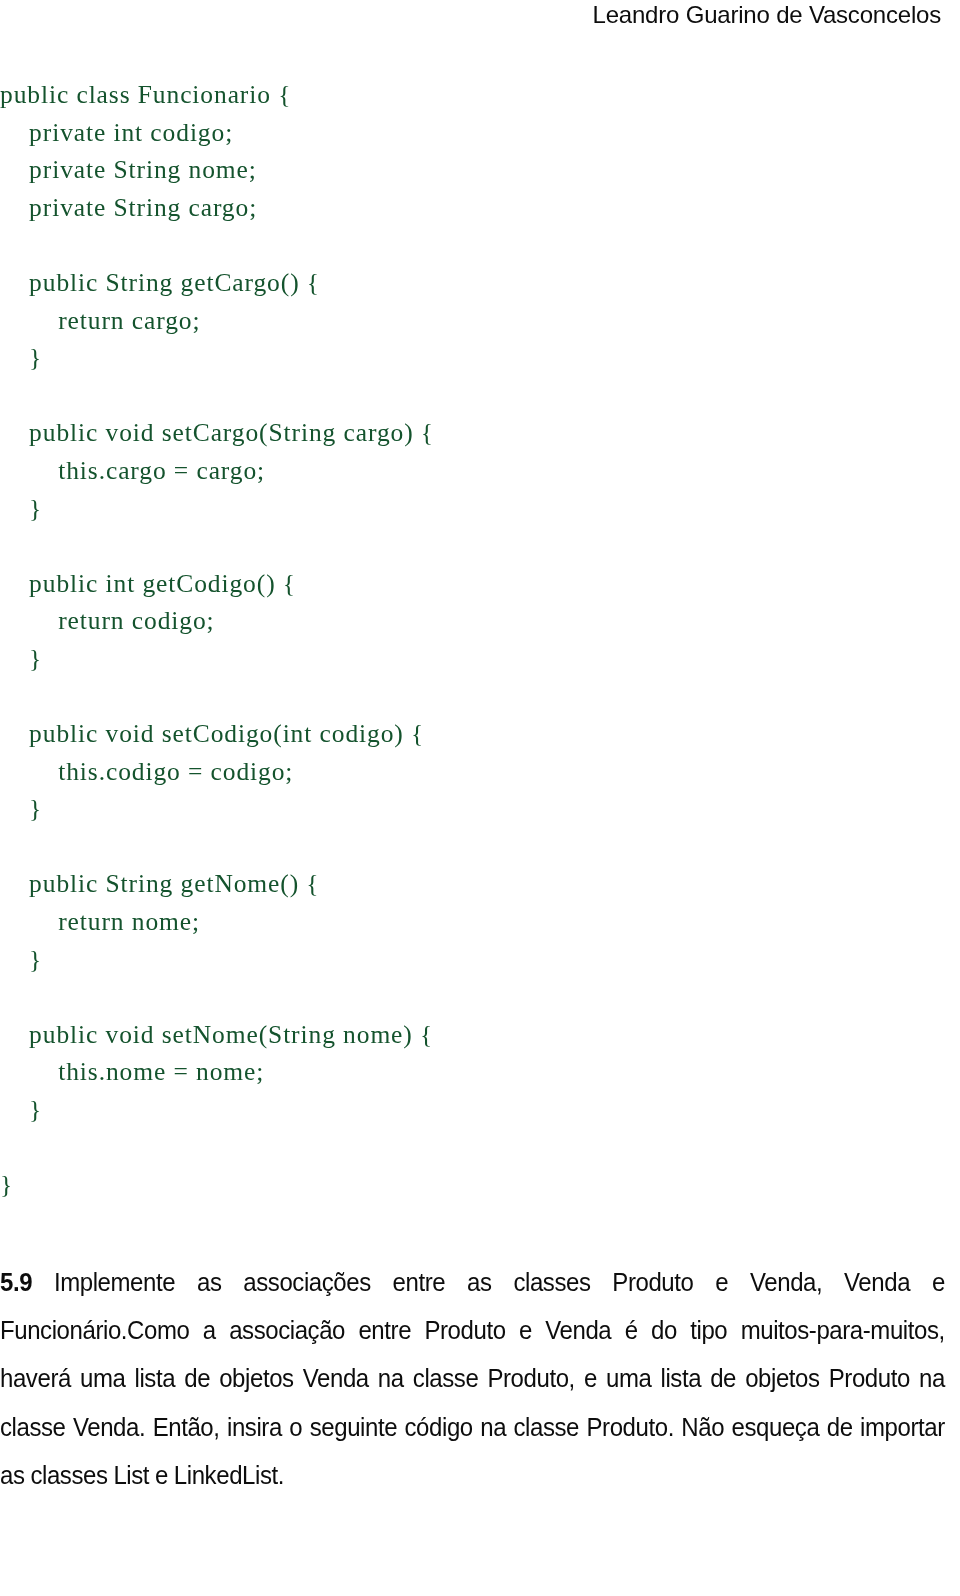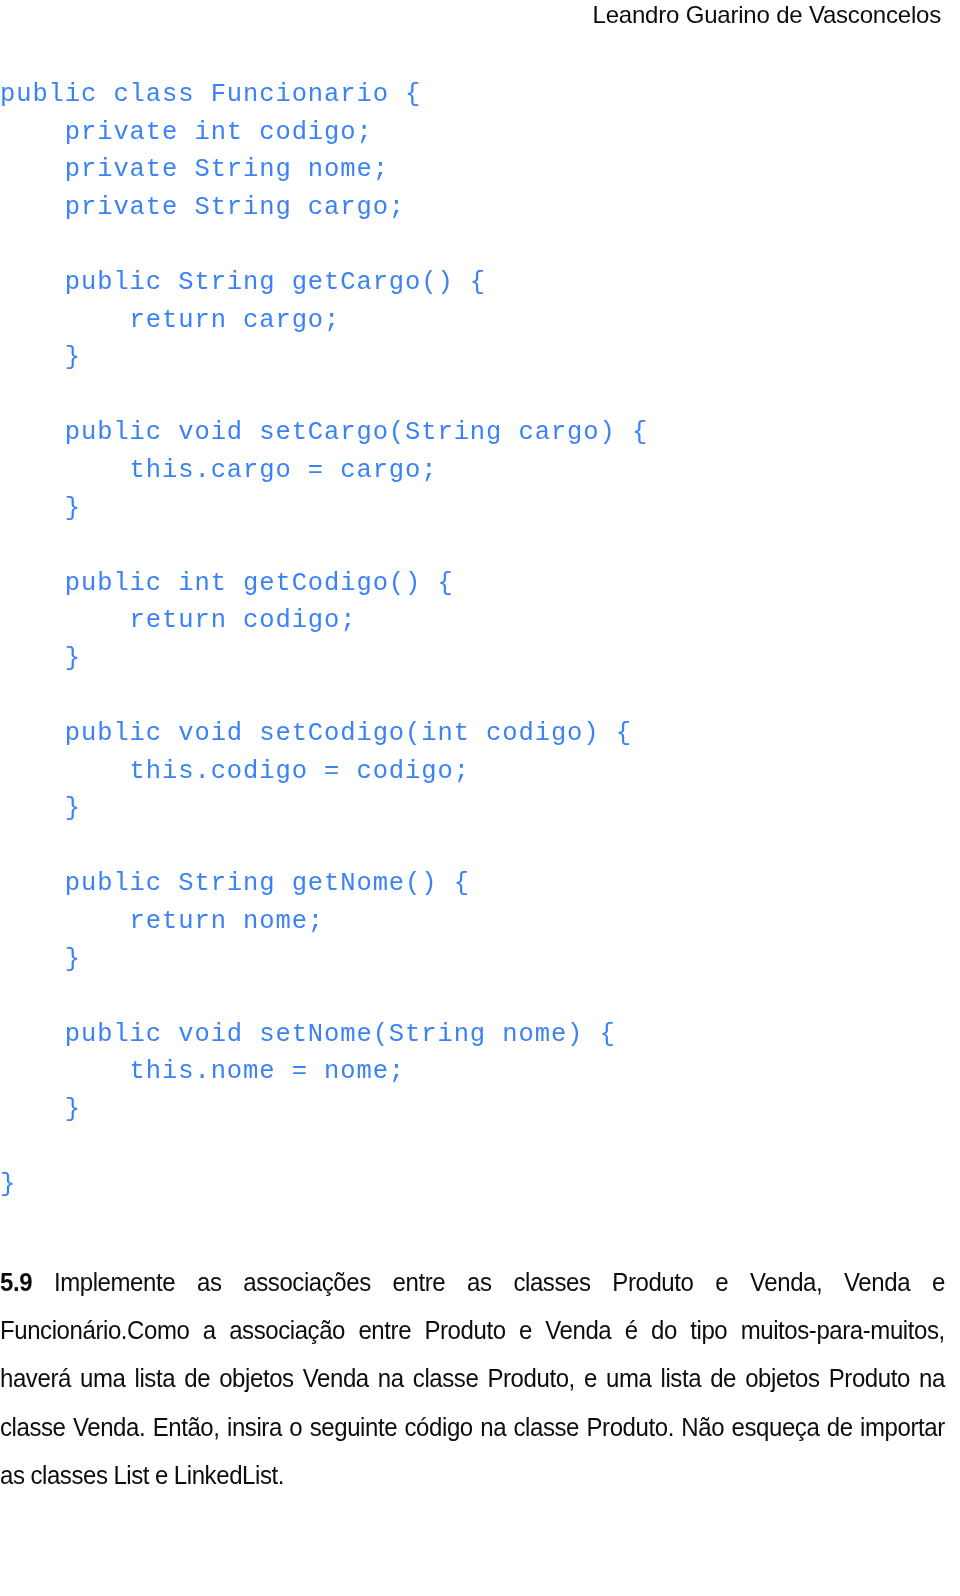--- a/index.html
+++ b/index.html
@@ -40,24 +40,24 @@
     color: #0d0d0d;
     white-space: nowrap;
   }
 
   
   .code-block {
     position: absolute;
     left: 0;
     top: 76px;
     width: 960px;
-    font-family: Liberation Mono, monospace;
+    font-family: Liberation Serif, serif;
     font-size: 25.5px;
     line-height: 37.6px;
-    color: #3b82f6;
+    color: #14532d;
     white-space: pre;
     letter-spacing: 0.9px;
   }
   .code-line {
     display: block;
     height: 37.6px;
     white-space: pre;
   }
   .code-line.blank {
     color: transparent;

